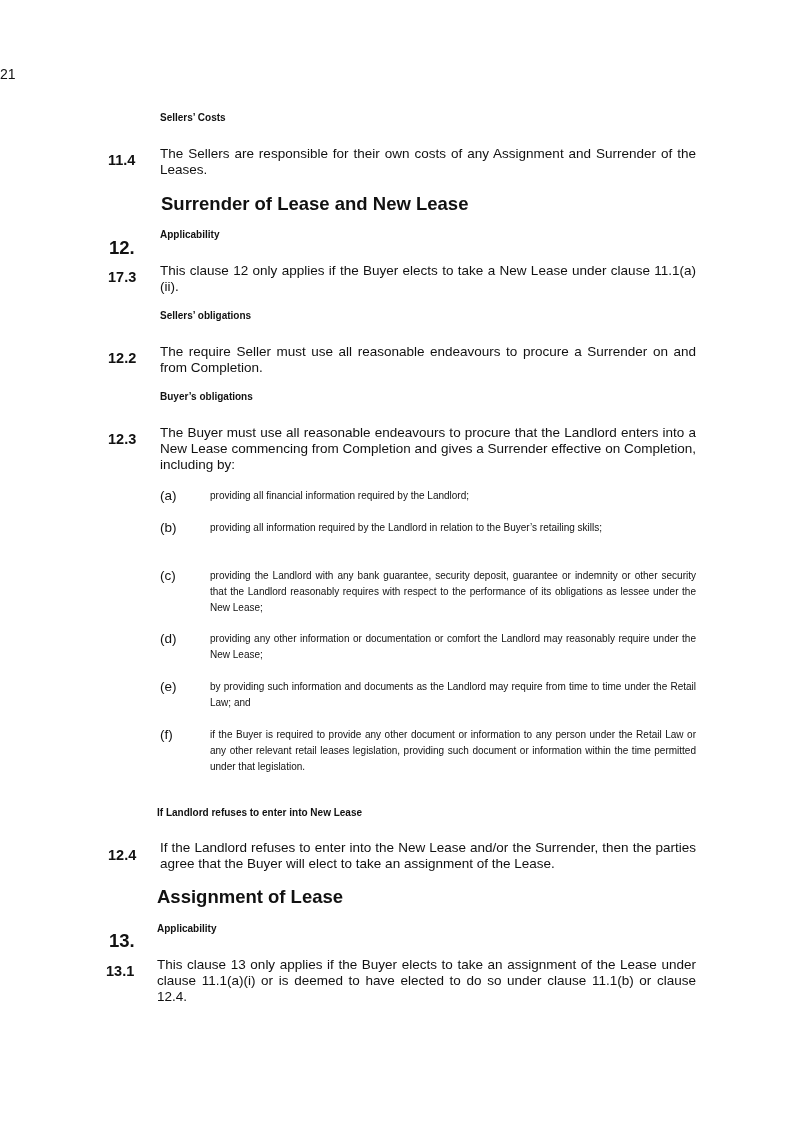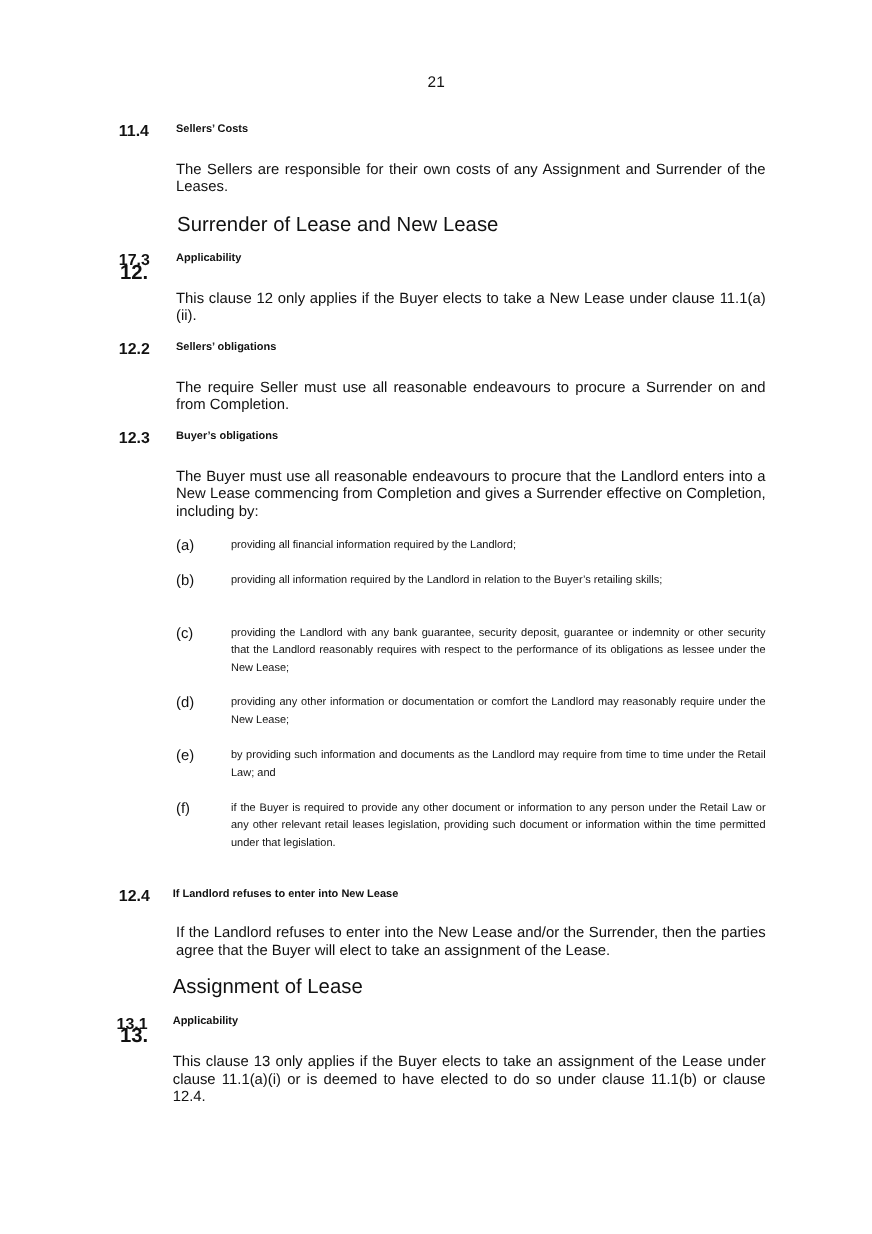--- a/index.html
+++ b/index.html
@@ -1,22 +1,22 @@
 <!DOCTYPE html>
 <html><head>
 <meta charset="utf-8">
 <style>
   html, body { margin: 0; padding: 0; background: #ffffff; }
   body { width: 793px; height: 1122px; position: relative; overflow: hidden;
          font-family: "Liberation Sans", sans-serif; color: #111111; }
-  .page-num { position: absolute; top: 66px; left: 0; width: 793px; text-align: center; font-size: 14px; }
-  .num { position: absolute; left: 108px; font-weight: bold; font-size: 14.5px; }
+  .page-num { position: absolute; top: 66px; left: 0; width: 793px; font-size: 14px; }
+  .num { position: absolute; left: 108px; font-weight: bold; font-size: 14.5px; margin-top: 40px; }
   .h2 { position: absolute; left: 160px; font-weight: bold; font-size: 10px; }
   .h1num { position: absolute; left: 109px; font-weight: bold; font-size: 18.5px; margin-top: 44px; }
-  .h1 { position: absolute; left: 161px; font-weight: normal; font-size: 18.5px; }
+  .h1 { position: absolute; left: 161px; font-weight: bold; font-size: 18.5px; }
   .para { position: absolute; left: 160px; width: 536px; font-size: 13.5px; line-height: 16px; text-align: justify; text-align-last: left; }
   .item-label { position: absolute; left: 160px; font-size: 13.5px; }
   .item-text { position: absolute; left: 210px; width: 486px; font-size: 10px; line-height: 16px; text-align: justify; text-align-last: left; }
 </style>
 </head>
 <body>
 
 <div>
   <div class="page-num">21</div>
 

